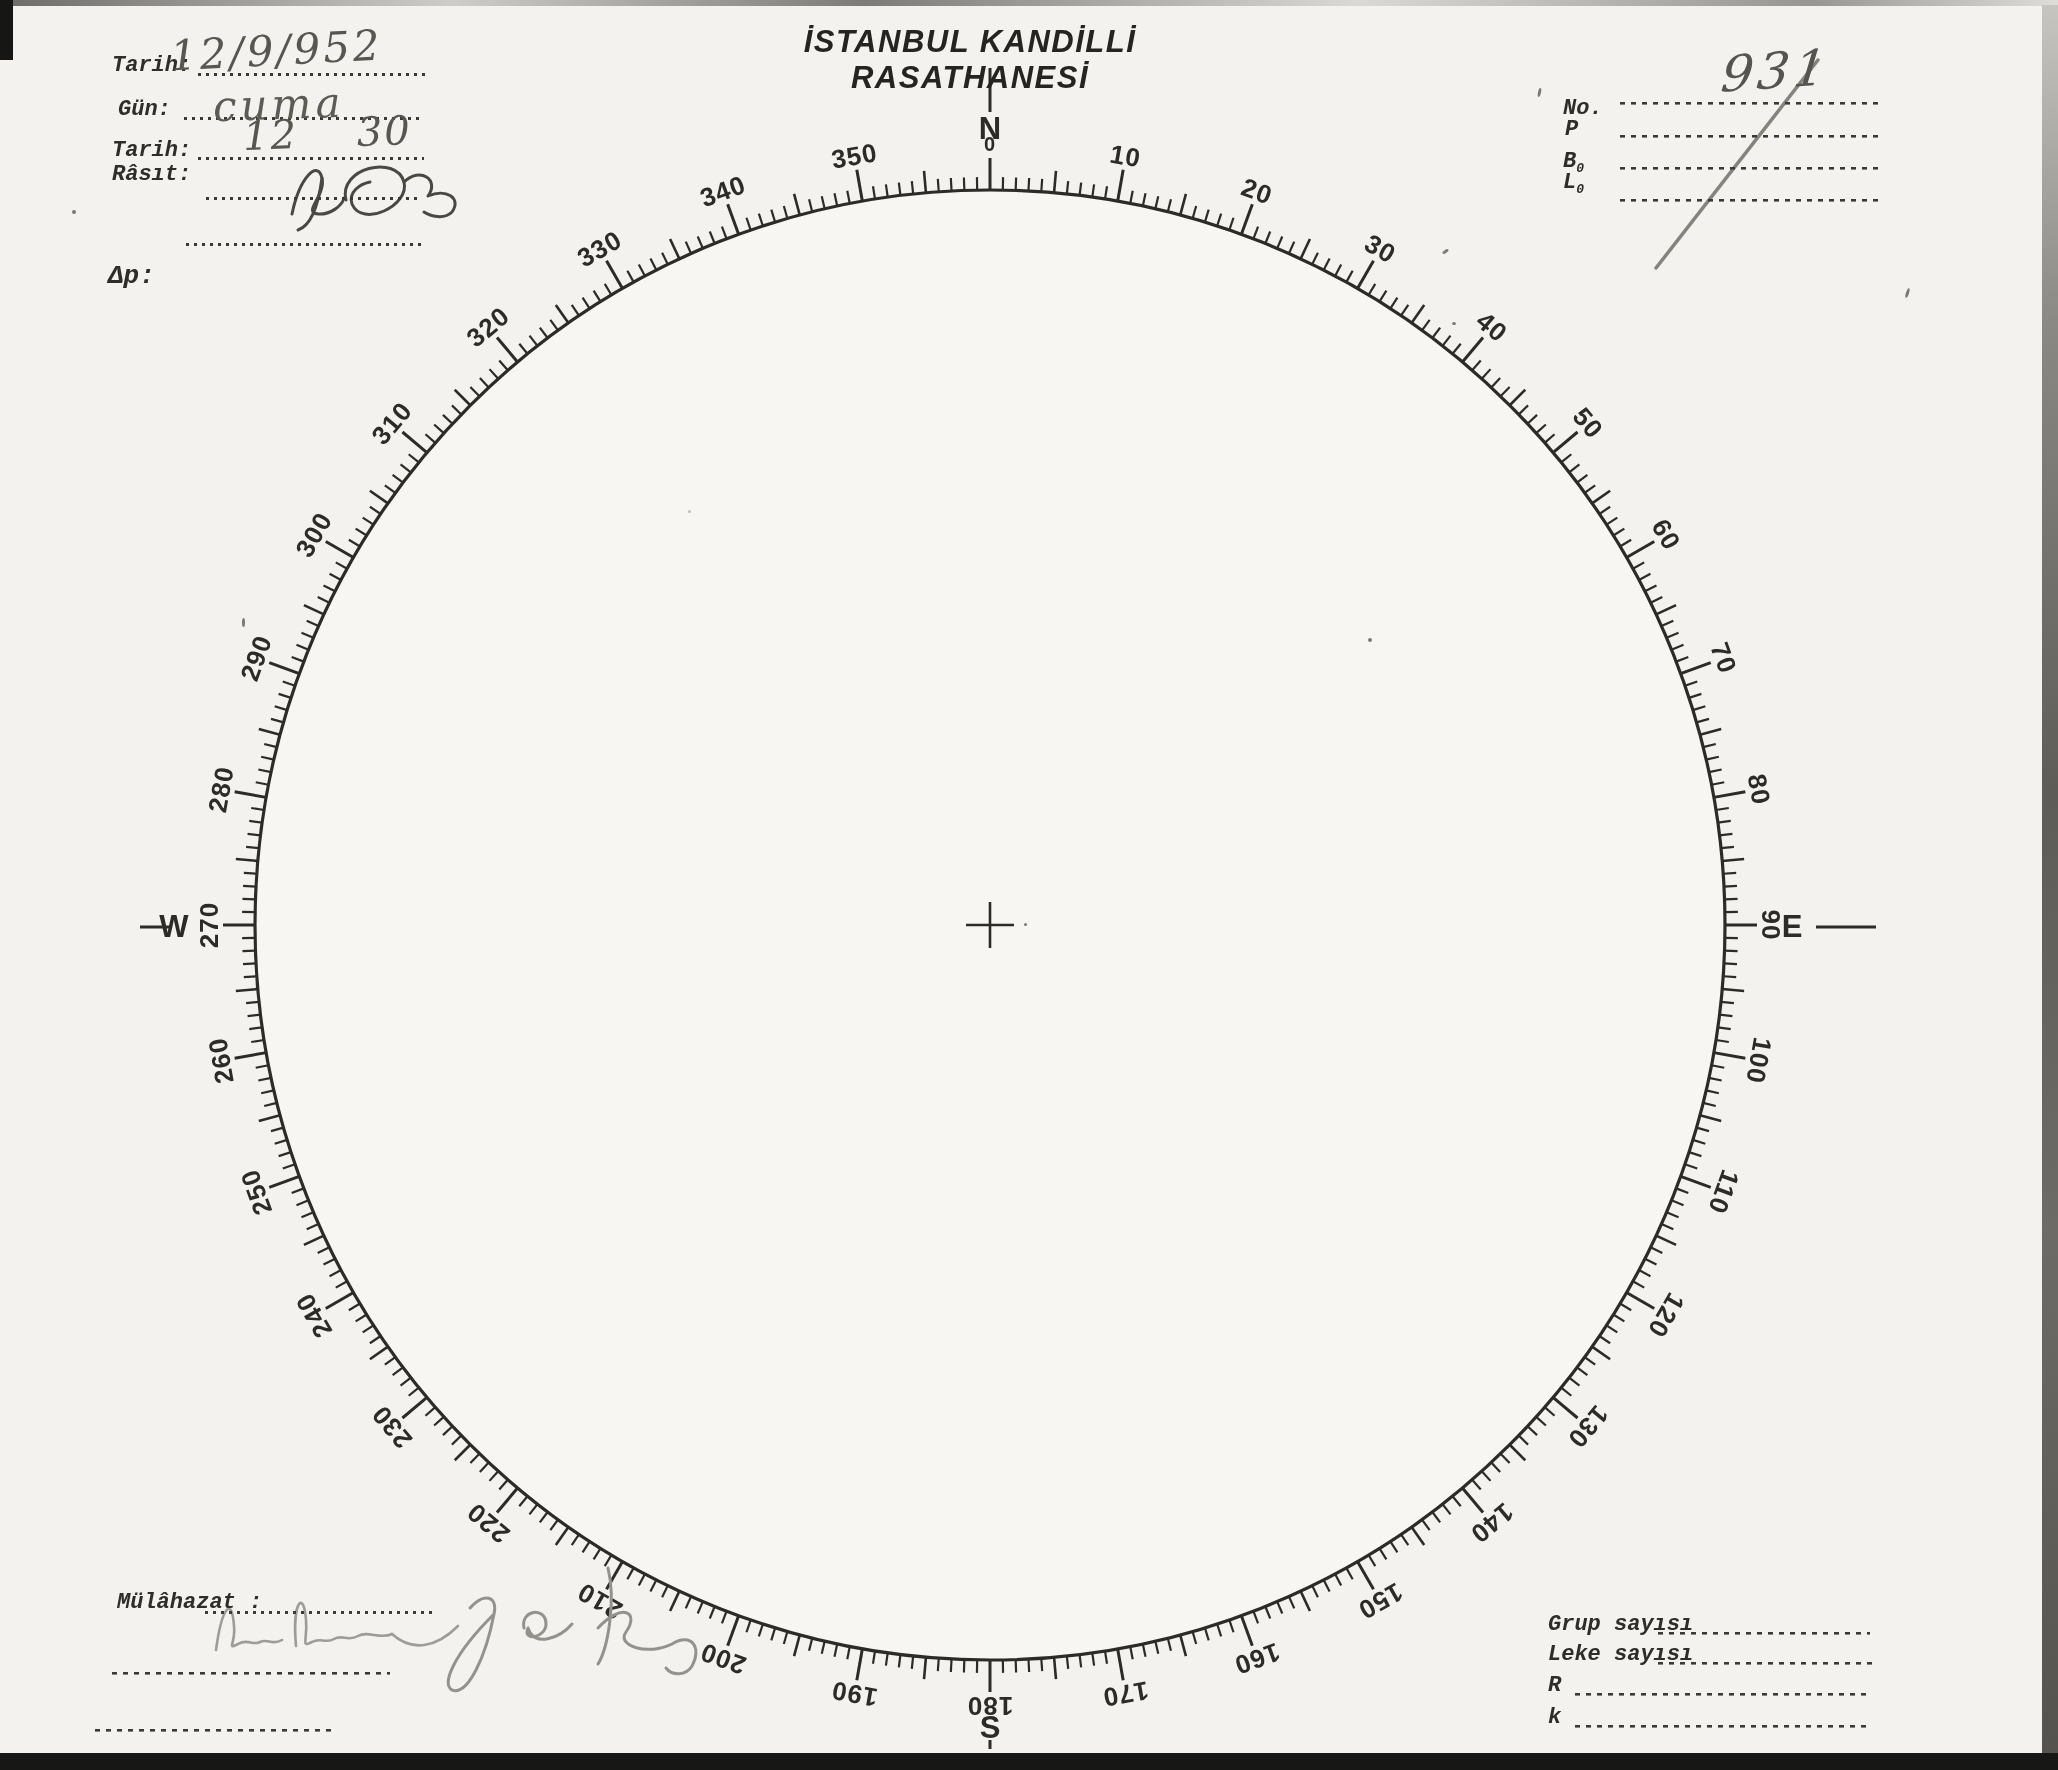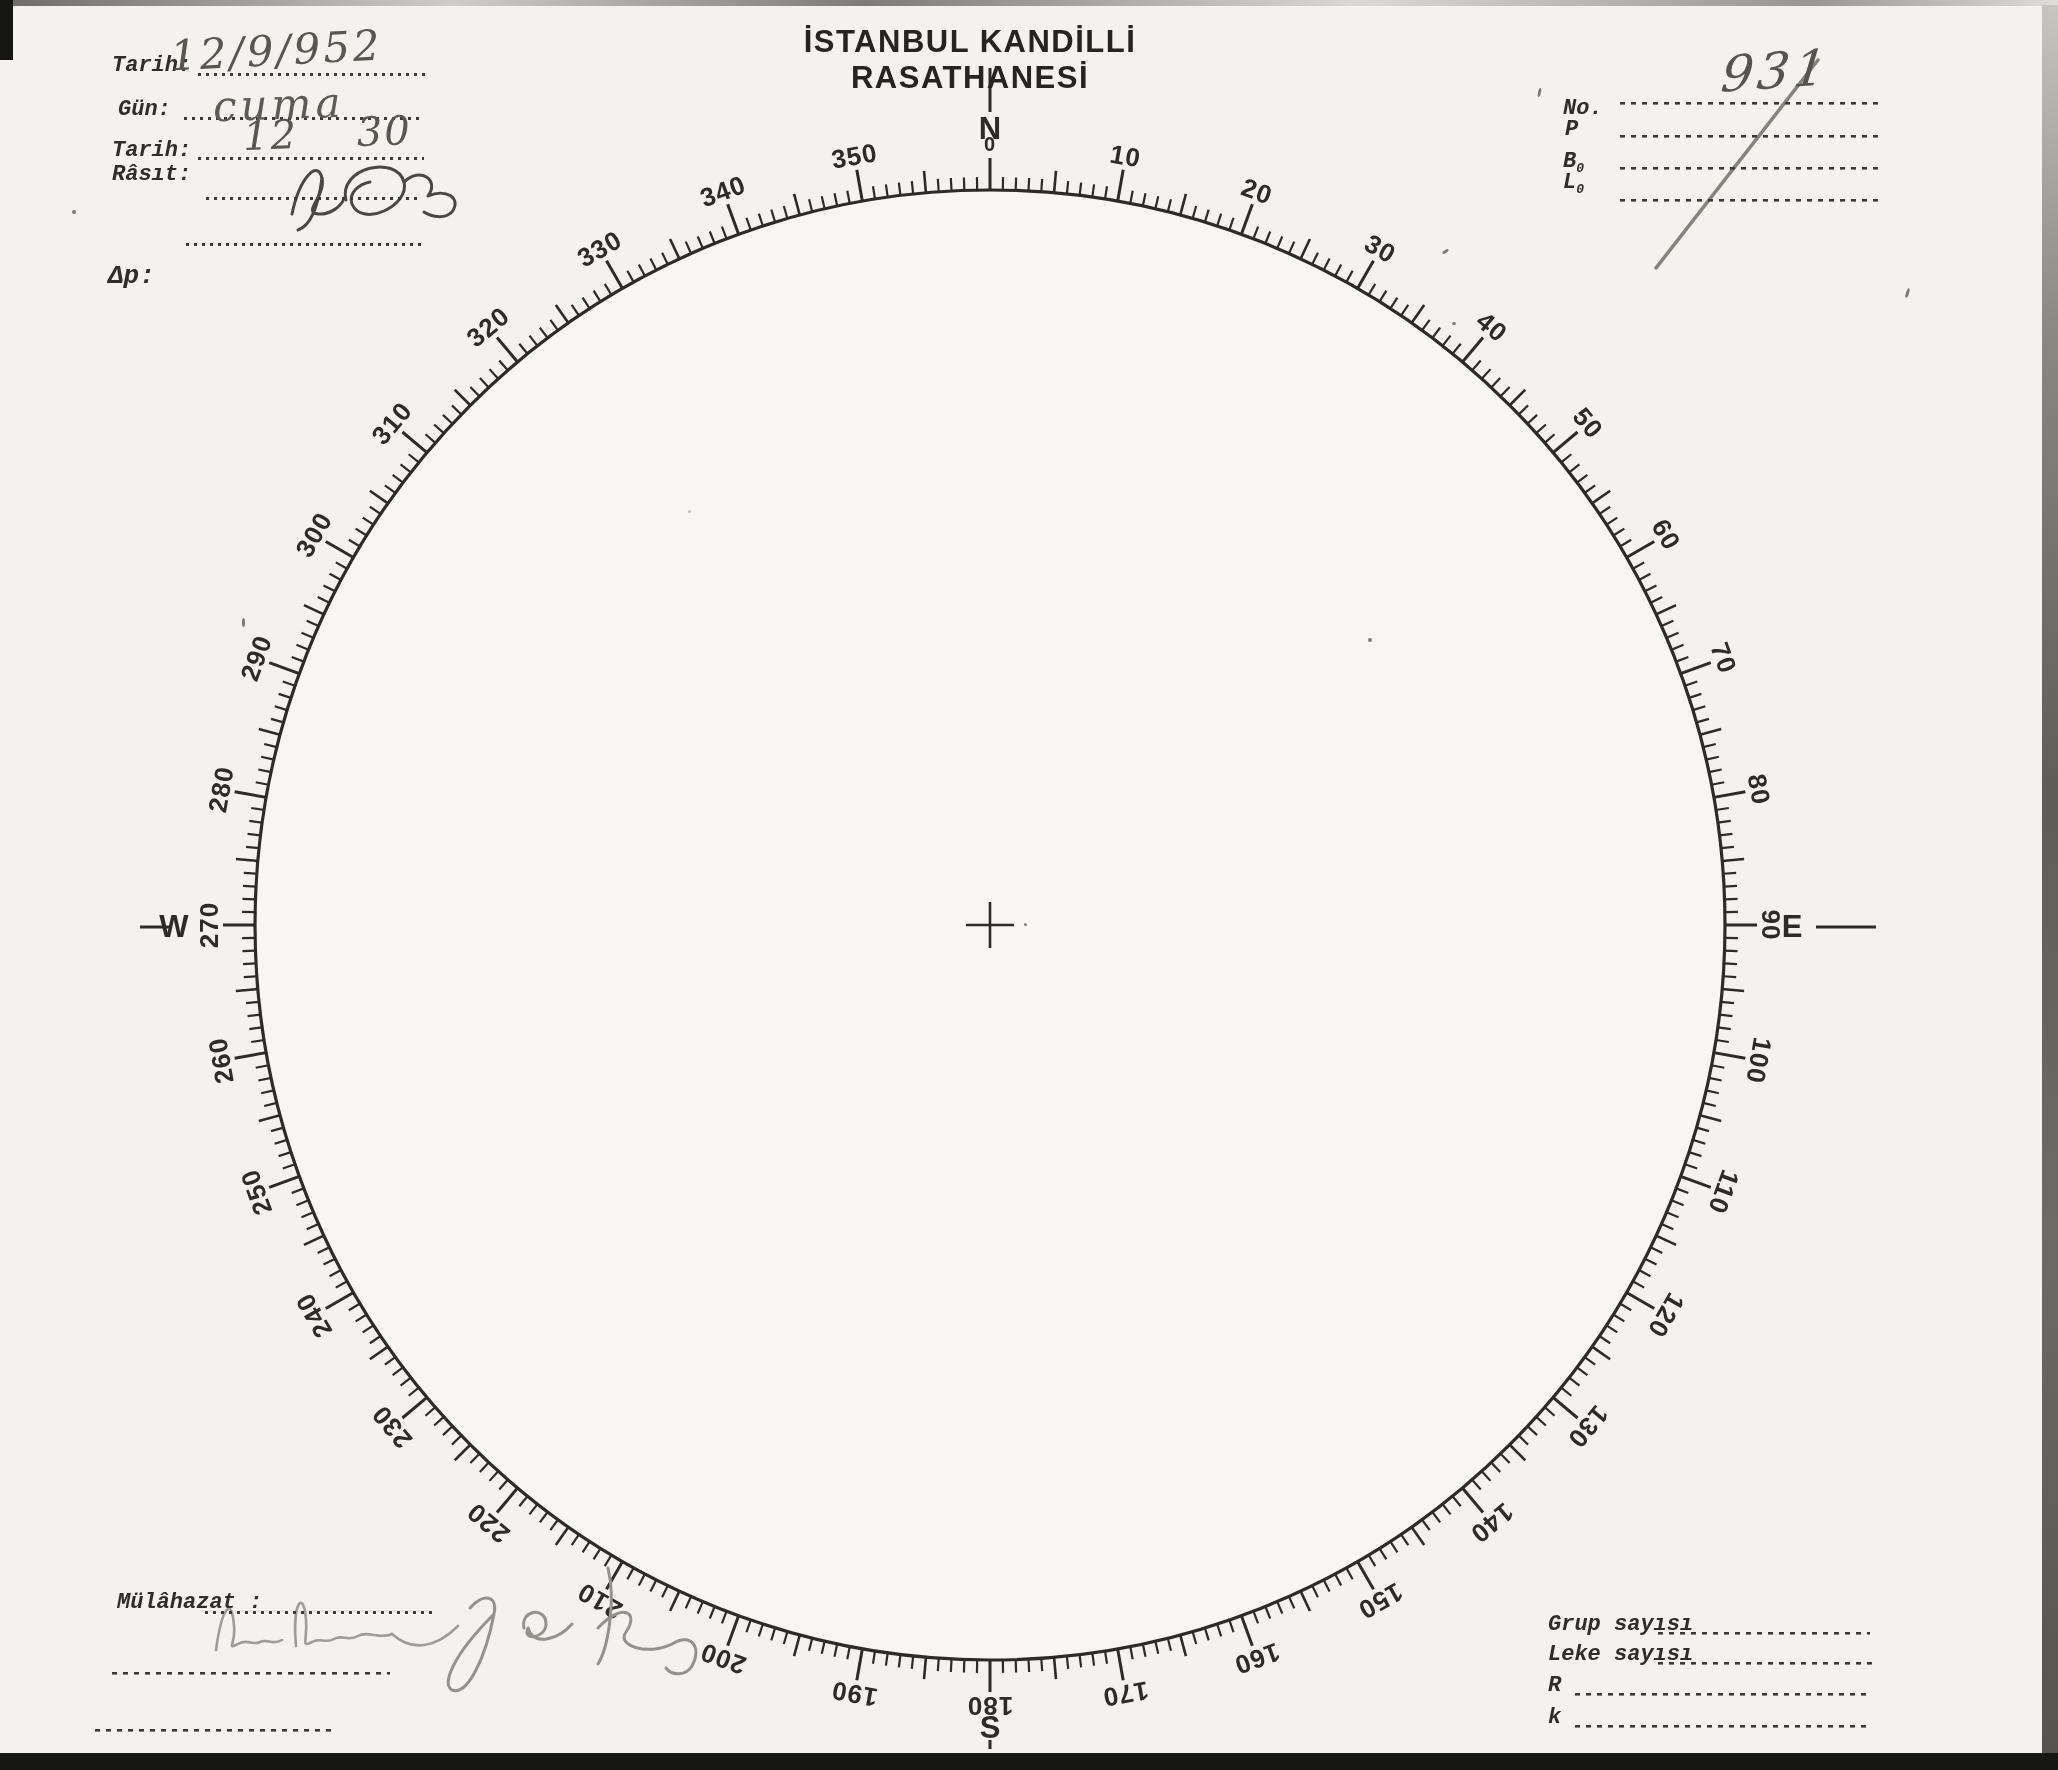--- a/index.html
+++ b/index.html
@@ -17,20 +17,21 @@
   .scan-corner-tl{position:absolute;left:0;top:0;width:13px;height:60px;background:#161614;}
   .scan-bottom-bar{position:absolute;left:0;top:1753px;width:2058px;height:17px;background:#171715;}
   .scan-right-edge{position:absolute;left:2042px;top:5px;width:16px;height:1749px;
     background:linear-gradient(180deg,#c7c5c0 0%,#8b8984 18%,#5e5c57 45%,#6d6b66 70%,#55534e 100%);}
   .speck{position:absolute;background:#7c7a74;border-radius:50%;}
   
   .title{
     position:absolute;left:720px;top:24px;width:500px;
     text-align:center;font-size:31px;font-weight:bold;letter-spacing:1.5px;
     color:#262421;
+    font-style:italic;
   }
   
   .flabel{
     position:absolute;font-style:italic;font-weight:bold;font-size:22px;color:#2f2d2a;
     white-space:nowrap;
     font-family:Liberation Mono, monospace;
   }
   .flabel.big{font-size:26px;margin-top:43px;}
   .dots{position:absolute;height:4px;
     background-image:repeating-linear-gradient(90deg,#3c3a37 0 3px,transparent 3px 8px);

